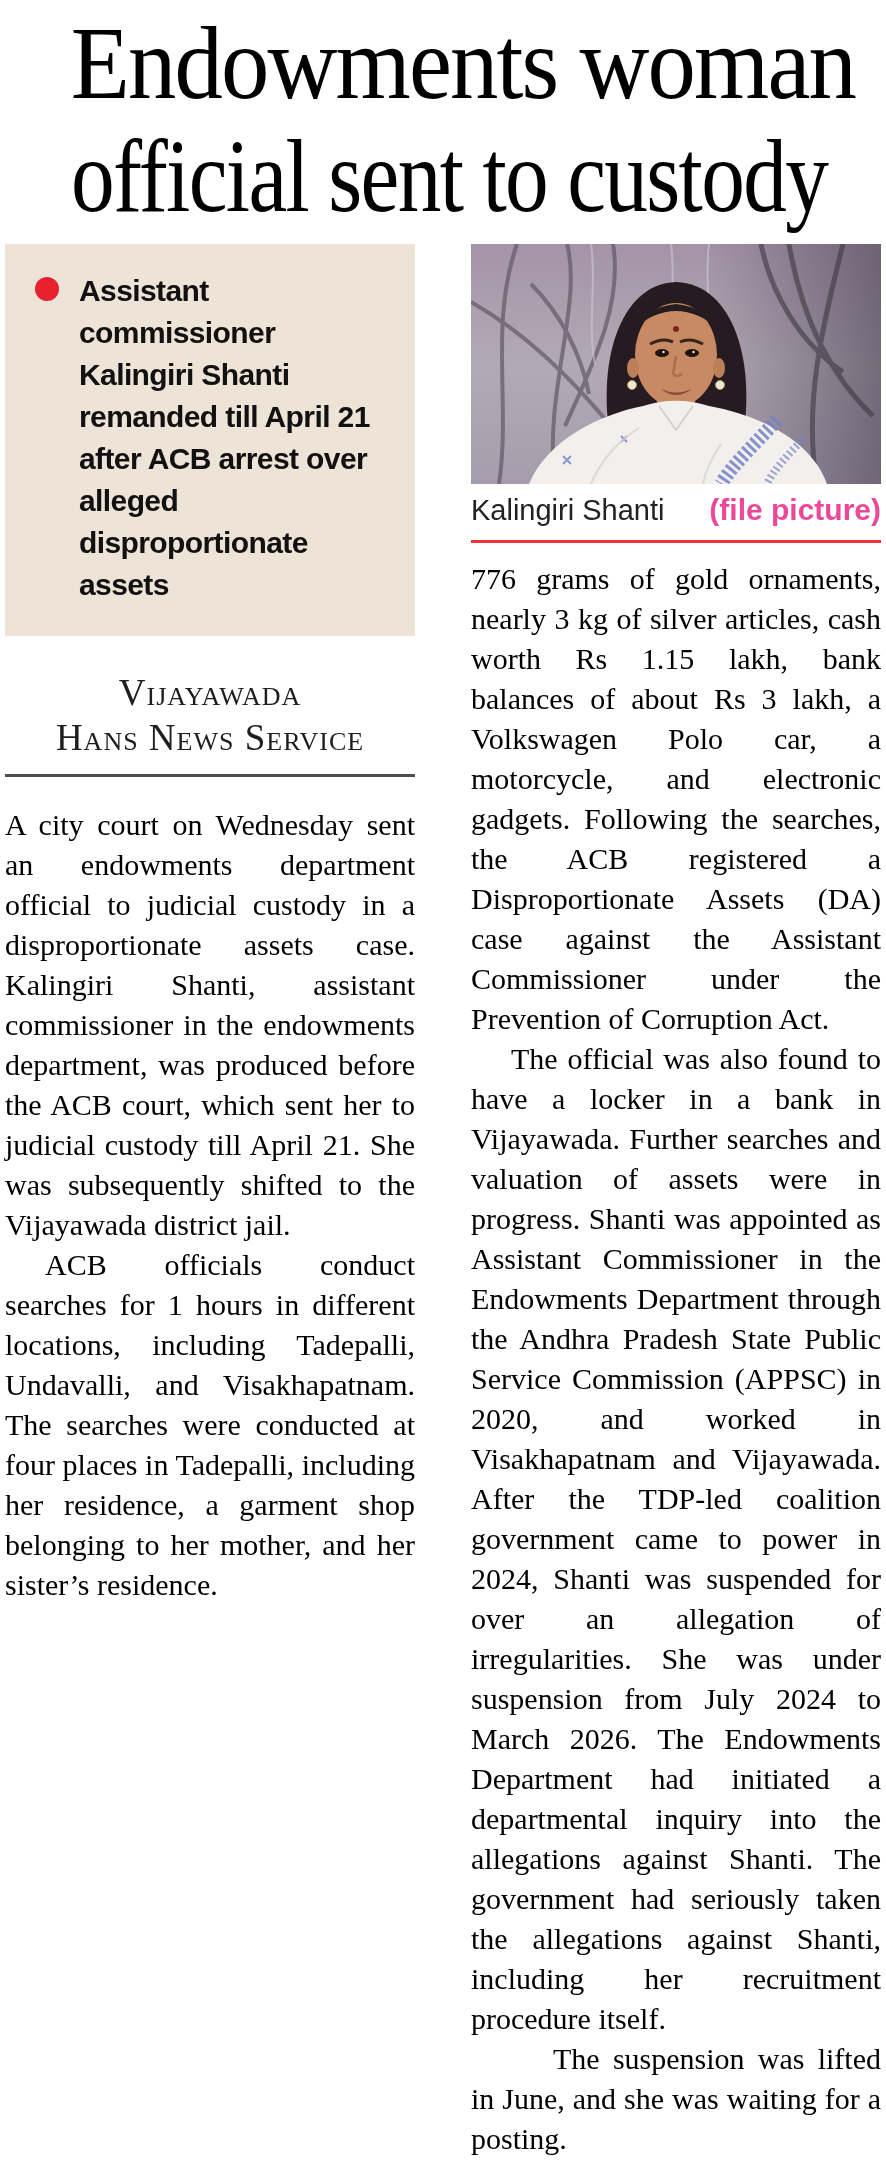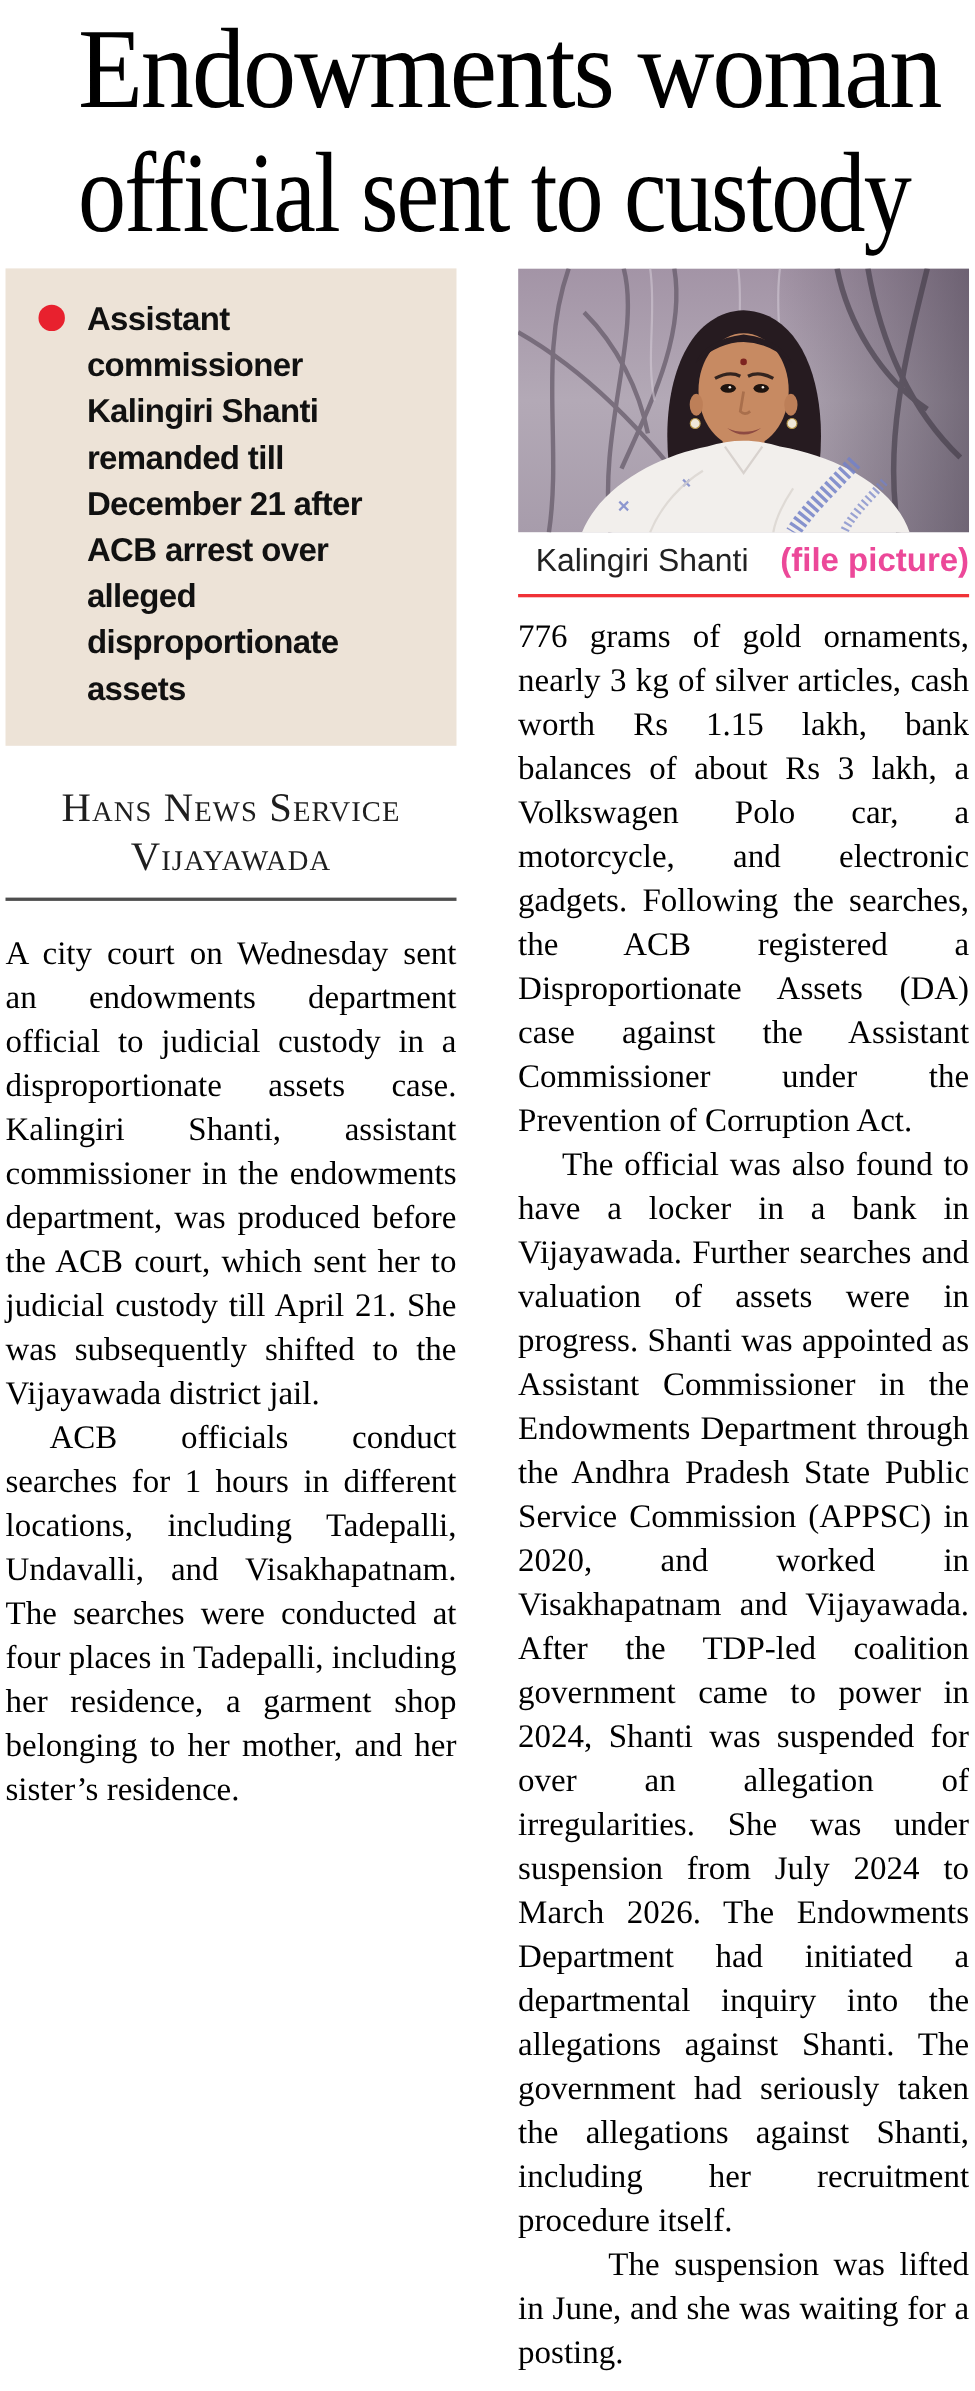--- a/index.html
+++ b/index.html
@@ -44,46 +44,46 @@
   .col-right .body-text{margin-top:16px;}
   p.indent{text-indent:40px;}
   p.indent-deep{text-indent:82px;}
   
   .photo-figure{margin:0;}
   .photo-frame{width:410px;height:240px;display:block;}
   .caption{
     display:flex;justify-content:space-between;align-items:baseline;
     margin-top:9px;font-family:"Liberation Sans", sans-serif;
   }
-  .caption-name{font-size:29px;color:#222;margin-left:16px;}
+  .caption-name{font-size:29px;color:#222;}
   .caption-credit{font-size:30px;font-weight:bold;color:#ec4899;}
   .red-rule{height:3px;background:#F03237;margin-top:13px;margin-bottom:4px;}
 </style>
 </head>
 <body>
 
 <div class="page">
 
   <header class="headline">
     <span class="hl-line hl1">Endowments woman</span>
     <span class="hl-line hl2">official sent to custody</span>
   </header>
 
   <div class="columns">
 
     <div class="col col-left">
 
       <aside class="summary-box">
         <span class="bullet"></span>
-        <p class="summary-text">Assistant commissioner Kalingiri Shanti remanded till December 21 after ACB arrest over alleged disproportionate assets</p>
+        <p class="summary-text">Assistant commissioner Kalingiri Shanti remanded till April 21 after ACB arrest over alleged disproportionate assets</p>
       </aside>
 
       <div class="byline">
+        <div>Vijayawada</div>
         <div>Hans News Service</div>
-        <div>Vijayawada</div>
       </div>
       <div class="gray-rule"></div>
 
       <div class="body-text">
         <p>A city court on Wednesday sent an endowments department official to judicial custody in a disproportionate assets case.  Kalingiri Shanti, assistant commissioner in the endowments department, was produced before the ACB court, which sent her to judicial custody till April 21. She was subsequently shifted to the Vijayawada district jail.</p>
         <p class="indent">ACB officials conduct searches for 1 hours in different locations, including Tadepalli, Undavalli, and Visakhapatnam. The searches were conducted at four places in Tadepalli, including her residence, a garment shop belonging to her mother, and her sister’s residence.</p>
       </div>
     </div>
 
     <div class="col col-right">

